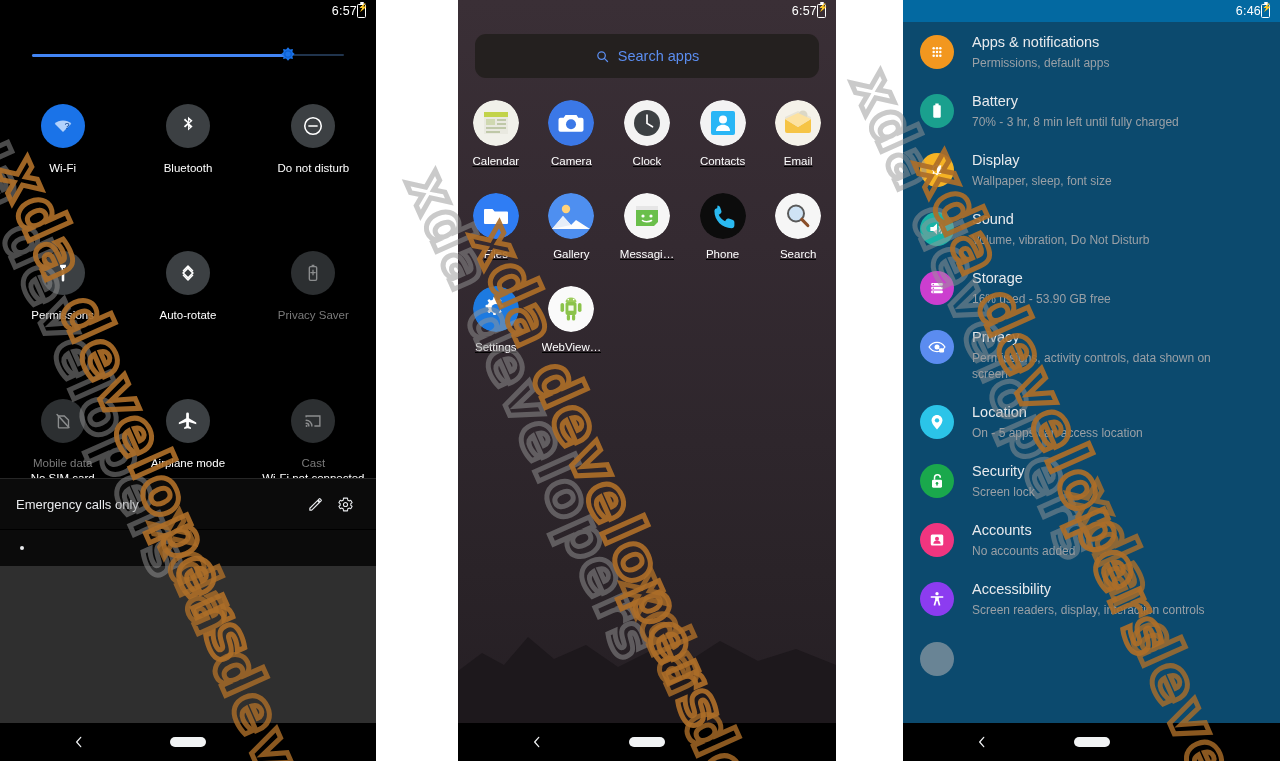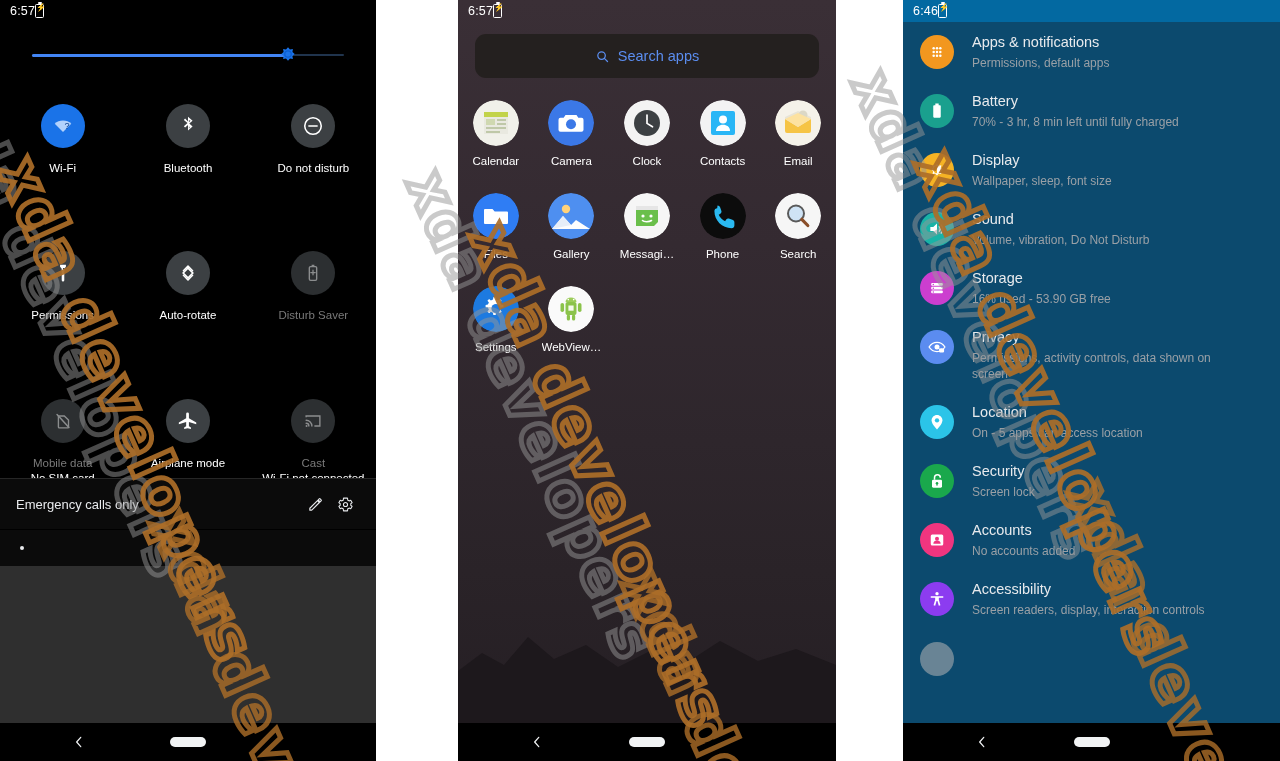--- a/index.html
+++ b/index.html
@@ -8,21 +8,21 @@
   .stage { position:relative; width:1280px; height:761px; background:#ffffff; }
 
   
   .panel { position:absolute; top:0; height:761px; overflow:hidden; }
   #panel-qs       { left:0;   width:376px; background:#000000; }
   #panel-drawer   { left:458px; width:378px; background:#2b2329; }
   #panel-settings { left:903px; width:377px; background:#212121; }
 
   
   .statusbar { position:absolute; top:0; left:0; right:0; height:22px;
-    display:flex; align-items:center; justify-content:flex-start;
+    display:flex; align-items:center; justify-content:flex-end;
     padding:0 10px; z-index:9; }
   .sb-time { color:#ffffff; font-size:12.5px; letter-spacing:.2px; }
   .sb-icons { display:flex; align-items:center; gap:4px; }
   .batt-ico { position:relative; width:9px; height:14px; border:1.4px solid #fff;
     border-radius:1.5px; }
   .batt-ico::before { content:""; position:absolute; top:-3px; left:2px; width:4px;
     height:2px; background:#fff; border-radius:1px; }
   .batt-ico::after { content:"⚡"; position:absolute; top:-1px; left:0.5px;
     font-size:8px; color:#fff; line-height:1; }
 
@@ -72,21 +72,21 @@
   #panel-drawer .wall { position:absolute; inset:0;
     background:linear-gradient(#3a2f36 0%, #342a31 32%, #2e262c 58%,
       #2a2328 75%, #241e23 100%); }
   #panel-drawer .mtn { position:absolute; left:0; right:0; bottom:28px; height:140px; }
   .searchbar { position:absolute; top:34px; left:17px; right:17px; height:44px;
     background:#24201f; border-radius:11px; display:flex; align-items:center;
     justify-content:center; gap:8px; }
   .searchbar svg { width:15px; height:15px; }
   .searchbar .sb-txt { color:#5b8def; font-size:14.5px; }
   .apps { position:absolute; top:100px; left:0; right:0; }
-  .app-row { display:flex; margin-bottom:26px; }
+  .app-row { display:flex; margin-bottom:26px;text-decoration:underline; }
   .app { flex:1 1 0; display:flex; flex-direction:column; align-items:center; }
   .app-ico { width:46px; height:46px; border-radius:50%; overflow:hidden;
     display:flex; align-items:center; justify-content:center; }
   .app-ico svg { width:46px; height:46px; display:block; }
   .app-lbl { margin-top:9px; font-size:11.5px; color:#ffffff;
     max-width:70px; text-align:center; white-space:nowrap; overflow:hidden;
     text-overflow:ellipsis; }
 
   
   #panel-settings .slist { position:absolute; top:22px; left:0; right:0;
@@ -202,21 +202,21 @@
           <div class="tile-lbl">Auto-rotate</div>
         </div>
         <div class="tile dim">
           <div class="tile-circ">
             <svg viewBox="0 0 24 24">
                 <rect x="8" y="5" width="8" height="15" rx="1.4" fill="none" stroke="#fff" stroke-width="1.5"></rect>
                 <rect x="10.5" y="3" width="3" height="2" fill="#fff"></rect>
                 <path d="M12 9v5M9.6 11.5h4.8" stroke="#fff" stroke-width="1.4" stroke-linecap="round"></path>
               </svg>
           </div>
-          <div class="tile-lbl">Disturb Saver</div>
+          <div class="tile-lbl">Privacy Saver</div>
         </div>
       </div>
 
       <div class="row-gap"></div>
 
       <div class="tile-row">
         <div class="tile dim">
           <div class="tile-circ">
             <svg viewBox="0 0 24 24">
                 <path fill="none" stroke="#fff" stroke-width="1.5" d="M7 6.5h6.4L18 11v7.5a1 1 0 01-1 1H8a1 1 0 01-1-1z"></path>

